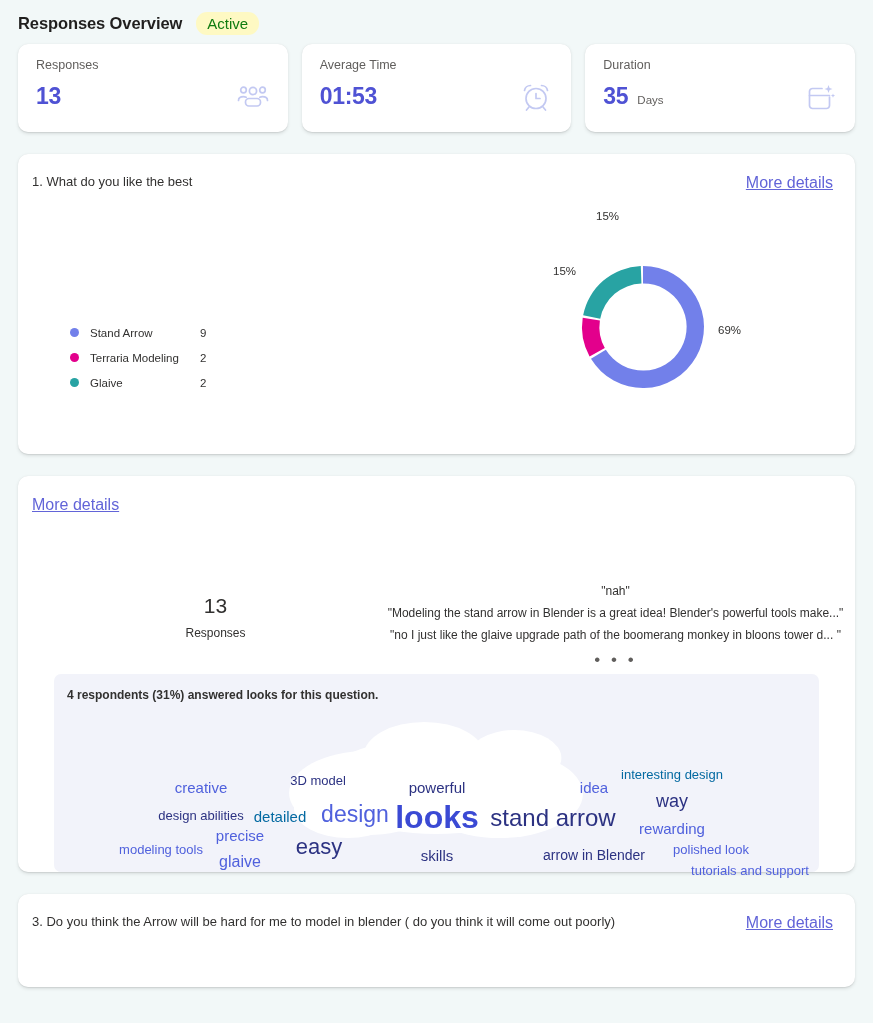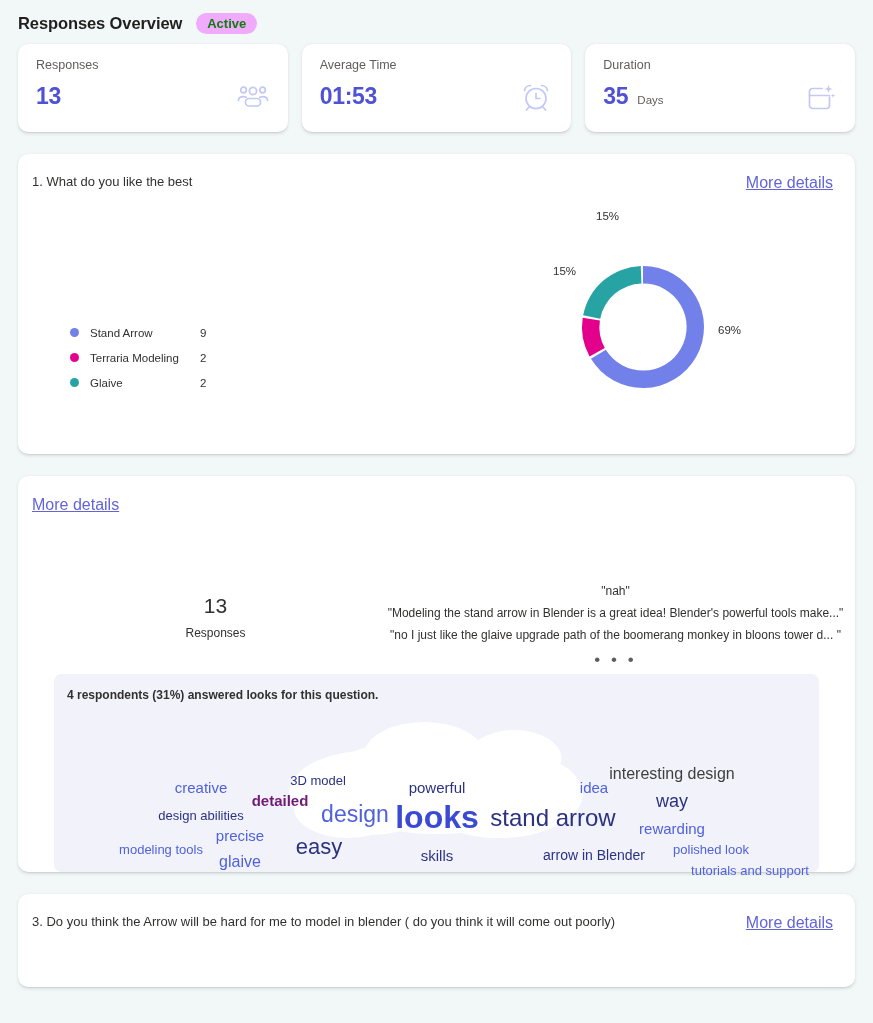--- a/index.html
+++ b/index.html
@@ -8,21 +8,21 @@
     background: #f2f8f8;
     font-family: "Liberation Sans", sans-serif;
     overflow: hidden;
   }
   .page { position: relative; width: 873px; height: 1023px; }
 
   
   .header { display: flex; align-items: center; gap: 14px; padding: 8px 0 0 18px; height: 38px; }
   .page-title { font-size: 16.5px; font-weight: bold; color: #201f1e; letter-spacing: -.1px; }
   .status-badge {
-    background: #f0abfc; color: #107c10; font-size: 13px; font-weight: bold;
+    background: #fef9c3; color: #107c10; font-size: 15px; font-weight: normal;
     padding: 4px 11px; border-radius: 11px; line-height: 1;
   }
 
   
   .stats-row { display: flex; gap: 14px; padding: 6px 18px 0 18px; }
   .stat-card {
     flex: 1; height: 88px; background: #fff; border-radius: 10px;
     box-shadow: 0 1.2px 3.6px rgba(0,0,0,.10), 0 .3px .9px rgba(0,0,0,.07);
     padding: 14px 18px 0 18px; position: relative;
   }
@@ -214,28 +214,28 @@
         </g>
       </svg>
       <div class="wc-words">
           <span class="wc-word" style="left: 383px; top: 143px; font-size: 32px; color: rgb(59, 74, 212); font-weight: bold;">looks</span>
           <span class="wc-word" style="left: 499px; top: 144px; font-size: 24px; color: rgb(44, 50, 130); font-weight: normal;">stand arrow</span>
           <span class="wc-word" style="left: 301px; top: 140px; font-size: 23px; color: rgb(80, 97, 221); font-weight: normal;">design</span>
           <span class="wc-word" style="left: 265px; top: 173px; font-size: 22px; color: rgb(44, 50, 130); font-weight: normal;">easy</span>
           <span class="wc-word" style="left: 383px; top: 113px; font-size: 15px; color: rgb(44, 50, 130); font-weight: normal;">powerful</span>
           <span class="wc-word" style="left: 383px; top: 181px; font-size: 15px; color: rgb(44, 50, 130); font-weight: normal;">skills</span>
           <span class="wc-word" style="left: 147px; top: 113px; font-size: 15px; color: rgb(80, 97, 221); font-weight: normal;">creative</span>
-          <span class="wc-word" style="left: 226px; top: 126px; font-size: 15px; color: #701a75; font-weight: bold;">detailed</span>
+          <span class="wc-word" style="left: 226px; top: 142px; font-size: 15px; color: #0369a1; font-weight: normal;">detailed</span>
           <span class="wc-word" style="left: 264px; top: 106px; font-size: 13px; color: rgb(44, 50, 130); font-weight: normal;">3D model</span>
           <span class="wc-word" style="left: 147px; top: 141px; font-size: 13px; color: rgb(44, 50, 130); font-weight: normal;">design abilities</span>
           <span class="wc-word" style="left: 186px; top: 161px; font-size: 15px; color: rgb(80, 97, 221); font-weight: normal;">precise</span>
           <span class="wc-word" style="left: 107px; top: 175px; font-size: 13px; color: rgb(80, 97, 221); font-weight: normal;">modeling tools</span>
           <span class="wc-word" style="left: 186px; top: 188px; font-size: 16px; color: rgb(80, 97, 221); font-weight: normal;">glaive</span>
           <span class="wc-word" style="left: 540px; top: 113px; font-size: 15px; color: rgb(80, 97, 221); font-weight: normal;">idea</span>
-          <span class="wc-word" style="left: 618px; top: 100px; font-size: 16px; color: #404040; font-weight: normal;">interesting design</span>
+          <span class="wc-word" style="left: 618px; top: 100px; font-size: 13px; color: #0369a1; font-weight: normal;">interesting design</span>
           <span class="wc-word" style="left: 618px; top: 127px; font-size: 18px; color: rgb(44, 50, 130); font-weight: normal;">way</span>
           <span class="wc-word" style="left: 618px; top: 154px; font-size: 15px; color: rgb(80, 97, 221); font-weight: normal;">rewarding</span>
           <span class="wc-word" style="left: 540px; top: 181px; font-size: 14px; color: rgb(44, 50, 130); font-weight: normal;">arrow in Blender</span>
           <span class="wc-word" style="left: 657px; top: 175px; font-size: 13px; color: rgb(80, 97, 221); font-weight: normal;">polished look</span>
           <span class="wc-word" style="left: 696px; top: 196px; font-size: 13px; color: rgb(80, 97, 221); font-weight: normal;">tutorials and support</span>
         </div>
     </div>
   </div>
 
   <div class="q-card">

